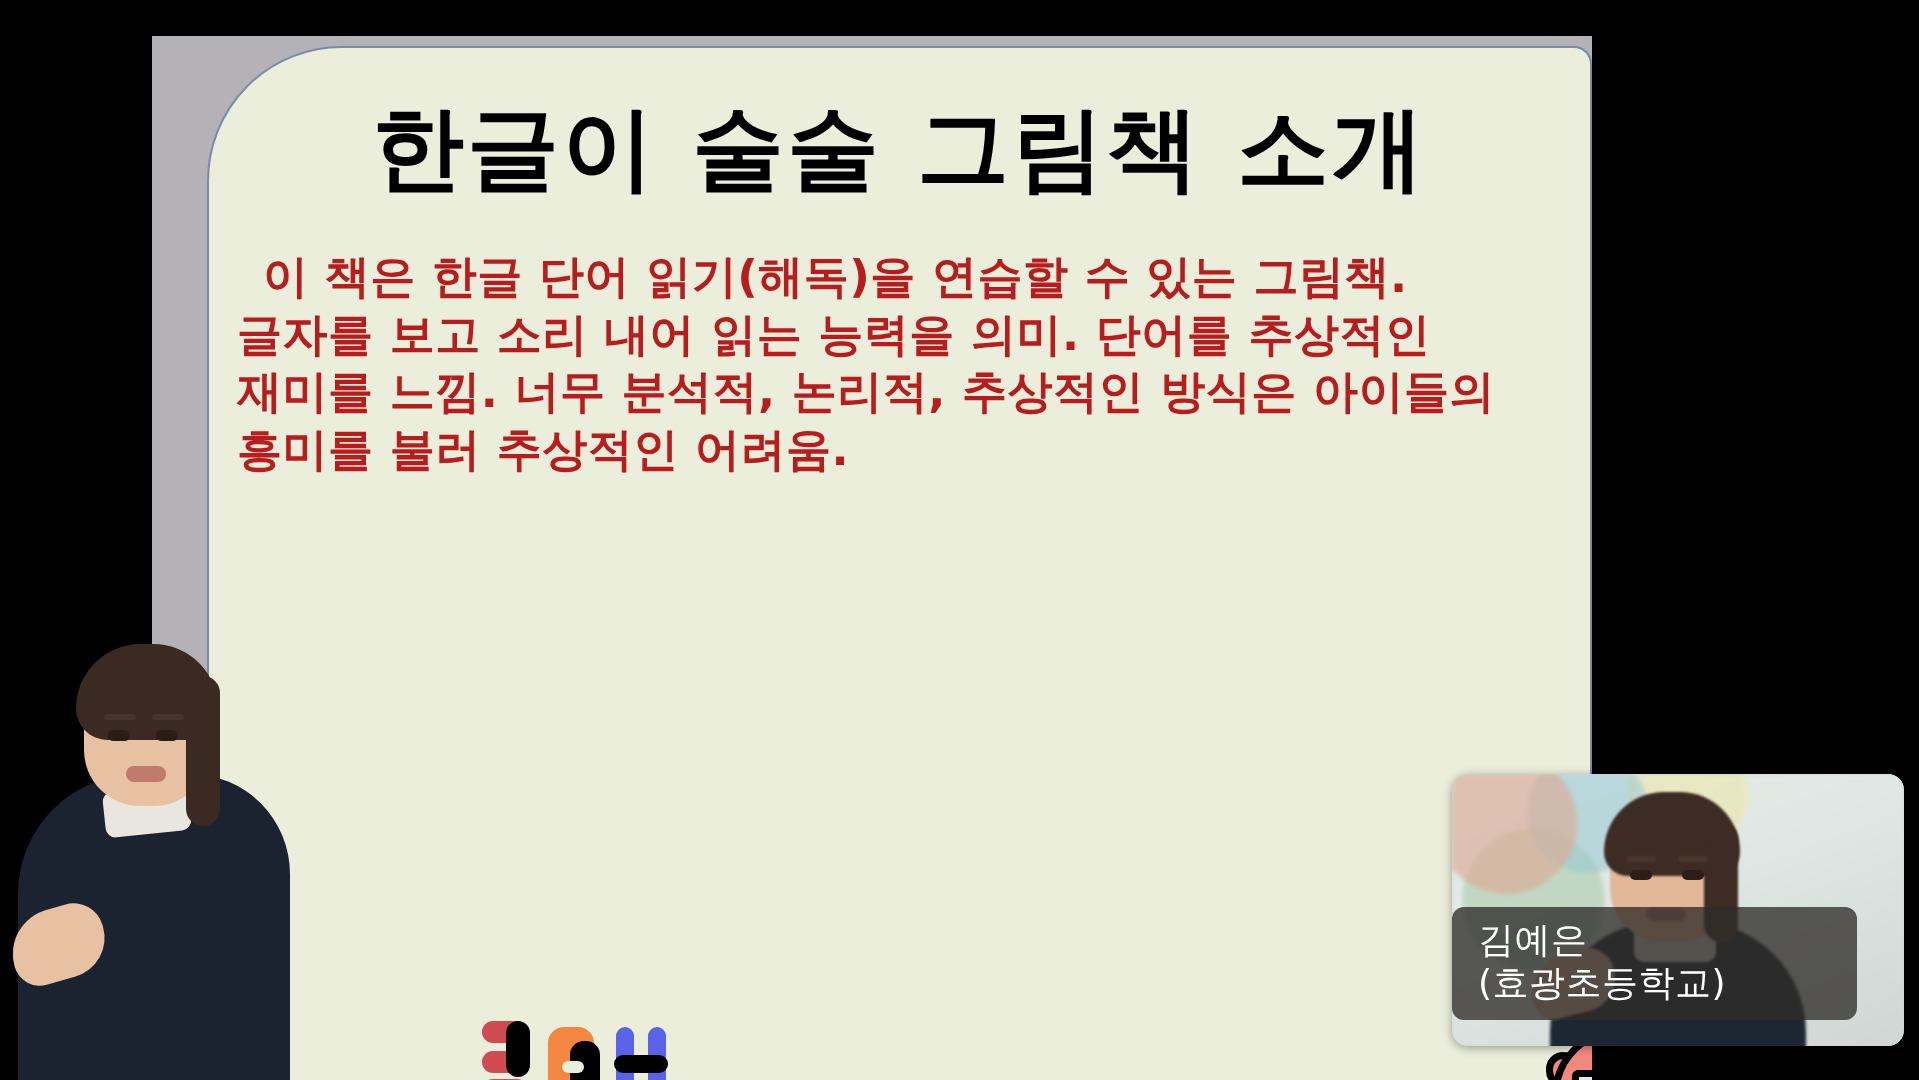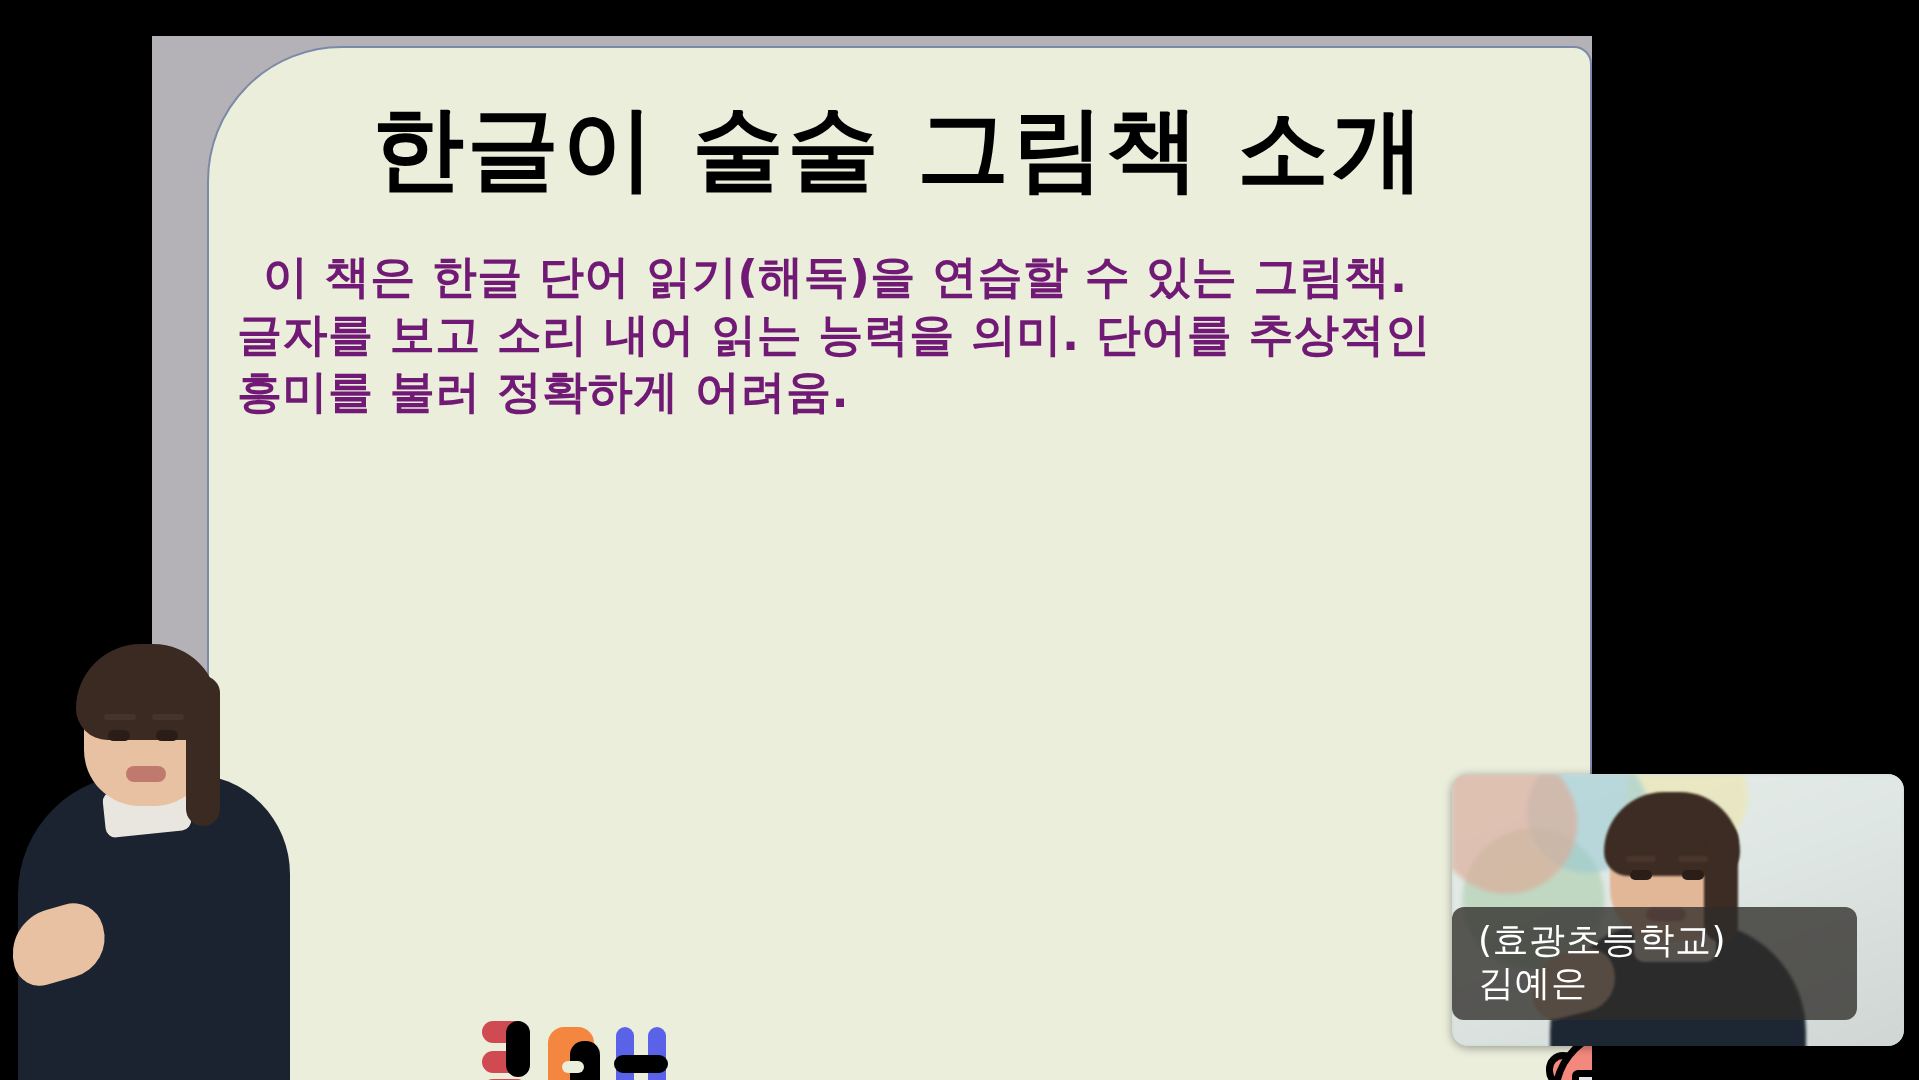--- a/index.html
+++ b/index.html
@@ -68,21 +68,21 @@
     white-space: nowrap;
     font-family: "DejaVu Sans", "Liberation Sans", sans-serif;
   }
 
   
   .slide-body {
     position: absolute;
     left: 28px;
     top: 200px;
     width: 1320px;
-    color: #701a75;
+    color: #b91c1c;
     font-size: 45px;
     font-weight: 700;
     line-height: 1.28;
     letter-spacing: 0.5px;
     font-family: "DejaVu Sans", "Liberation Sans", sans-serif;
   }
   .slide-body .ln { display: block; white-space: nowrap; }
   .slide-body .ln.indent { padding-left: 26px; }
 
   
@@ -437,21 +437,22 @@
   <div class="stage">
 
     <div class="slide">
       <div class="slide-inner">
 
         <div class="slide-title">한글이 술술 그림책 소개</div>
 
         <div class="slide-body">
           <span class="ln indent">이 책은 한글 단어 읽기(해독)을 연습할 수 있는 그림책.</span>
           <span class="ln">글자를 보고 소리 내어 읽는 능력을 의미. 단어를 추상적인</span>
-          <span class="ln">흥미를 불러 정확하게 어려움.</span>
+          <span class="ln">재미를 느낌. 너무 분석적, 논리적, 추상적인 방식은 아이들의</span>
+          <span class="ln">흥미를 불러 추상적인 어려움.</span>
         </div>
 
       </div>
     </div>
 
     <div class="logo">
       <div class="glyph g1">
         <div class="bar" style="left:0;top:0;width:46px;height:22px;background:#d04a52;"></div>
         <div class="bar" style="left:0;top:30px;width:46px;height:22px;background:#d04a52;"></div>
         <div class="bar" style="left:0;top:58px;width:46px;height:22px;background:#d04a52;"></div>
@@ -510,22 +511,22 @@
       <div class="p-hair"></div>
       <div class="p-hair-side"></div>
       <div class="p-brow l"></div>
       <div class="p-brow r"></div>
       <div class="p-eye l"></div>
       <div class="p-eye r"></div>
       <div class="p-mouth"></div>
       <div class="p-hand"></div>
     </div>
     <div class="pip-nameplate">
+      <span class="nm">김예은</span>
       <span class="nm">(효광초등학교)</span>
-      <span class="nm">김예은</span>
     </div>
   </div>
 
   <div class="bar-left below"></div>
   <div class="bar-right below"></div>
   <div class="stage-bottom-strip"></div>
 
 </div>
 
 </body></html>

